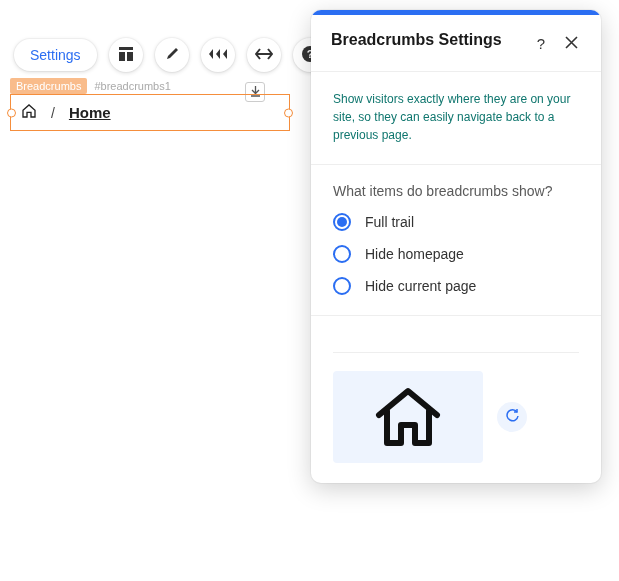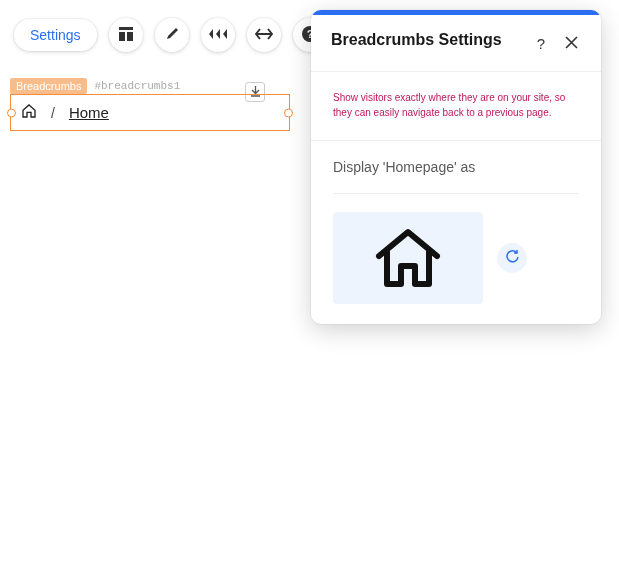--- a/index.html
+++ b/index.html
@@ -10,21 +10,21 @@
       background: #fff;
       width: 619px;
       height: 581px;
       position: relative;
       overflow: hidden;
     }
 
     
     .toolbar {
       position: absolute;
-      top: 18px;
+      top: 38px;
       left: 14px;
       display: flex;
       align-items: center;
       gap: 12px;
     }
     .settings-pill {
       background: #fff;
       color: #2b6ef2;
       border: none;
       border-radius: 20px;
@@ -59,21 +59,20 @@
     }
     .tag-orange {
       background: #f9bc8b;
       color: #fff;
       padding: 2px 6px;
       border-radius: 2px;
     }
     .tag-gray {
       color: #aaa;
       padding: 2px 4px;
-      font-family: Liberation Mono, monospace;
     }
     .import-btn {
       position: absolute;
       top: 82px;
       left: 245px;
       width: 20px;
       height: 20px;
       background: #fff;
       border: 1px solid #ccc;
       border-radius: 3px;
@@ -109,20 +108,21 @@
       transform:translateY(-50%);
     }
     .breadcrumb-box::before { left:-4px; }
     .breadcrumb-box::after { right:-4px; }
     .breadcrumb-home-icon { color:#222; }
     .breadcrumb-sep { color:#444; }
     .breadcrumb-link {
       color:#222;
       text-decoration: underline;
       font-size:15px;
+      font-weight:bold;
     }
 
     
     .panel {
       position: absolute;
       top: 10px;
       right: 18px;
       width: 290px;
       background: #fff;
       border-radius: 10px;
@@ -150,22 +150,22 @@
       margin-left: 6px;
       font-size: 15px;
     }
 
     .panel-section {
       padding: 18px 22px 20px 22px;
       border-bottom: 1px solid #eee;
     }
     .panel-section:last-child { border-bottom:none; }
     .desc-text {
-      color: #be185d;
-      font-size: 10px;
+      color: #0f766e;
+      font-size: 12px;
       line-height: 1.5;
     }
     .section-label {
       color: #5a5a5a;
       font-size: 14px;
       margin-bottom: 14px;
     }
 
     .radio-row {
       display: flex;
@@ -315,23 +315,38 @@
             <path d="M1 1 L12 12 M12 1 L1 12" stroke="#333" stroke-width="1.6"></path>
           </svg>
       </span>
     </button>
   </div>
 
   <div class="panel-section">
     <p class="desc-text">Show visitors exactly where they are on your site, so they can easily navigate back to a previous page.</p>
   </div>
 
-
   <div class="panel-section">
-    <div class="section-label">Display 'Homepage' as</div>
+    <div class="section-label">What items do breadcrumbs show?</div>
+
+    <div class="radio-row">
+      <span class="radio-ring selected"></span>
+      <span class="radio-label">Full trail</span>
+    </div>
+    <div class="radio-row">
+      <span class="radio-ring"></span>
+      <span class="radio-label">Hide homepage</span>
+    </div>
+    <div class="radio-row">
+      <span class="radio-ring"></span>
+      <span class="radio-label">Hide current page</span>
+    </div>
+  </div>
+
+  <div class="panel-section">
 
 
     <div class="divider-inset"></div>
 
 
     <div class="icon-preview-row">
       <div class="icon-preview-box">
         <span>
           <svg width="70" height="62" viewBox="0 0 70 62" fill="none" stroke="#111" stroke-width="6" stroke-linejoin="round" stroke-linecap="round">
             <path d="M6 30 L35 6 L64 30"></path>

